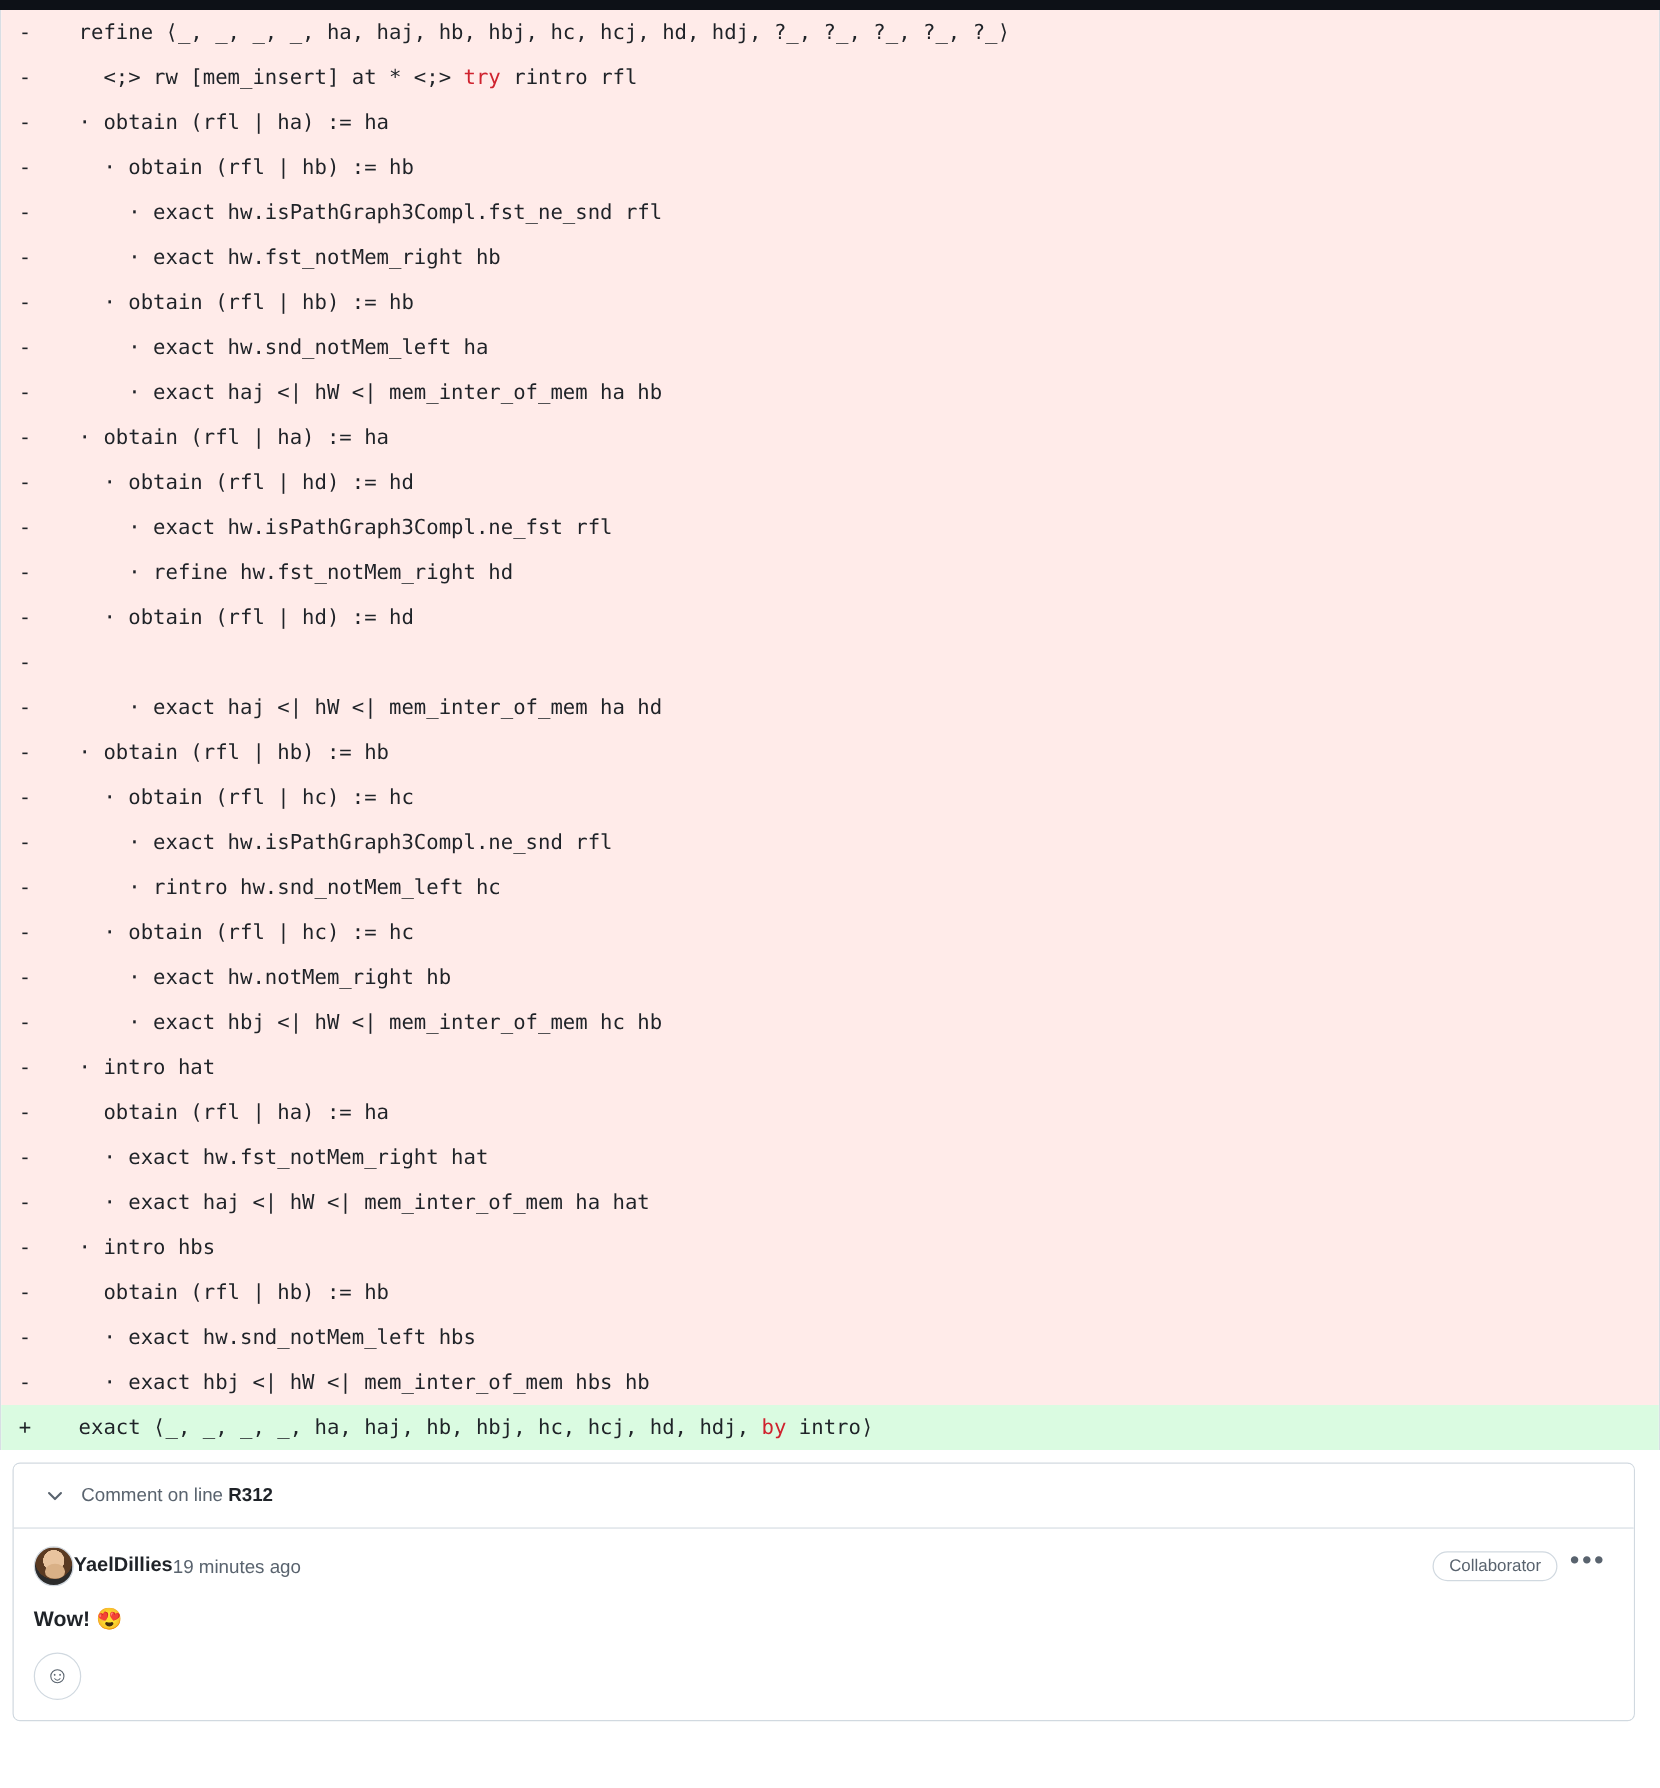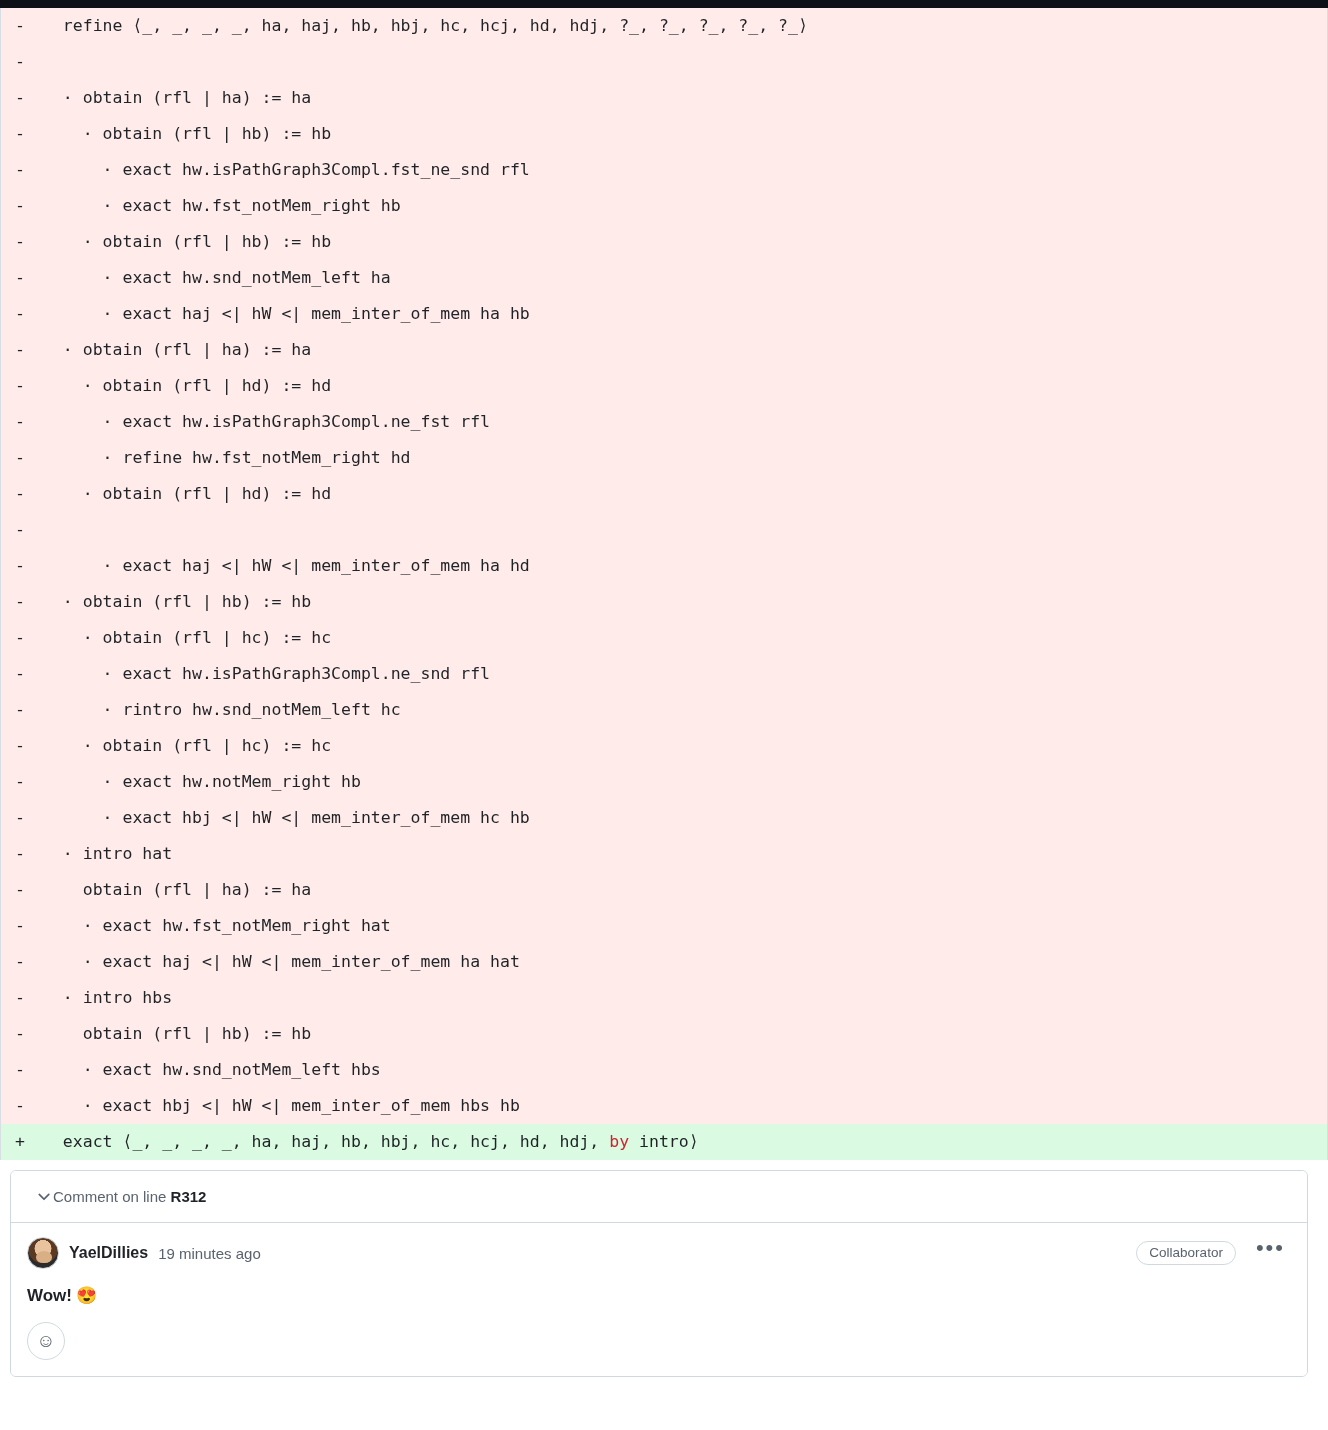--- a/index.html
+++ b/index.html
@@ -58,20 +58,21 @@
     margin: 10px 10px 0 10px;
     border: 1px solid #d1d9e0;
     border-radius: 6px;
     background: #ffffff;
     width: 1298px;
     overflow: hidden;
   }
   .comment-header {
     display: flex;
     align-items: center;
+    gap: 12px;
     height: 52px;
     padding: 0 16px;
     border-bottom: 1px solid #d1d9e0;
     background: #ffffff;
   }
   .chevron {
     width: 18px;
     height: 18px;
     display: inline-block;
     position: relative;
@@ -88,21 +89,21 @@
     color: #1f2328;
     font-weight: 600;
   }
   .comment-body {
     padding: 14px 16px 16px 16px;
     background: #ffffff;
   }
   .comment-meta {
     display: flex;
     align-items: center;
-    gap: 10px;
+    gap: 0;
     text-align: right;
   }
   .avatar {
     width: 32px;
     height: 32px;
     border-radius: 50%;
     background: radial-gradient(circle at 50% 35%, #e8c39e 0 34%, #5a3a22 35% 60%, #2b2b2b 61% 100%);
     border: 1px solid #d0d7de;
     flex: none;
     overflow: hidden;
@@ -167,21 +168,21 @@
 </style>
 </head>
 <body>
 
 <div id="page">
 
   <div class="top-strip"></div>
 
   <div class="diff" id="diff-container">
       <div class="diff-row del"><span class="marker">-</span><span class="code">  refine ⟨_, _, _, _, ha, haj, hb, hbj, hc, hcj, hd, hdj, ?_, ?_, ?_, ?_, ?_⟩</span></div>
-      <div class="diff-row del"><span class="marker">-</span></div>
+      <div class="diff-row del"><span class="marker">-</span><span class="code"><span>    &lt;;&gt; rw [mem_insert] at * &lt;;&gt; </span><span class="kw">try</span><span> rintro rfl</span></span></div>
       <div class="diff-row del"><span class="marker">-</span><span class="code">  · obtain (rfl | ha) := ha</span></div>
       <div class="diff-row del"><span class="marker">-</span><span class="code">    · obtain (rfl | hb) := hb</span></div>
       <div class="diff-row del"><span class="marker">-</span><span class="code">      · exact hw.isPathGraph3Compl.fst_ne_snd rfl</span></div>
       <div class="diff-row del"><span class="marker">-</span><span class="code">      · exact hw.fst_notMem_right hb</span></div>
       <div class="diff-row del"><span class="marker">-</span><span class="code">    · obtain (rfl | hb) := hb</span></div>
       <div class="diff-row del"><span class="marker">-</span><span class="code">      · exact hw.snd_notMem_left ha</span></div>
       <div class="diff-row del"><span class="marker">-</span><span class="code">      · exact haj &lt;| hW &lt;| mem_inter_of_mem ha hb</span></div>
       <div class="diff-row del"><span class="marker">-</span><span class="code">  · obtain (rfl | ha) := ha</span></div>
       <div class="diff-row del"><span class="marker">-</span><span class="code">    · obtain (rfl | hd) := hd</span></div>
       <div class="diff-row del"><span class="marker">-</span><span class="code">      · exact hw.isPathGraph3Compl.ne_fst rfl</span></div>

